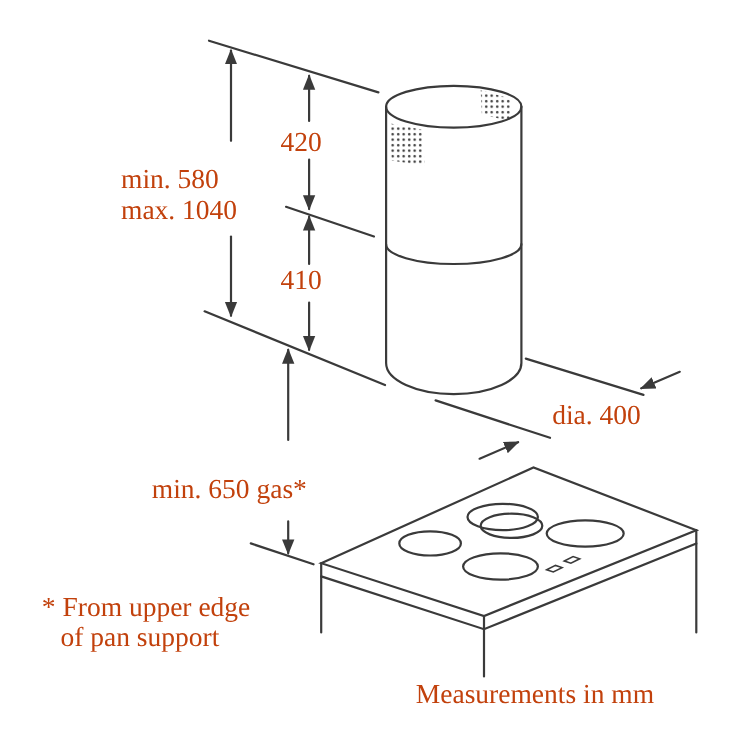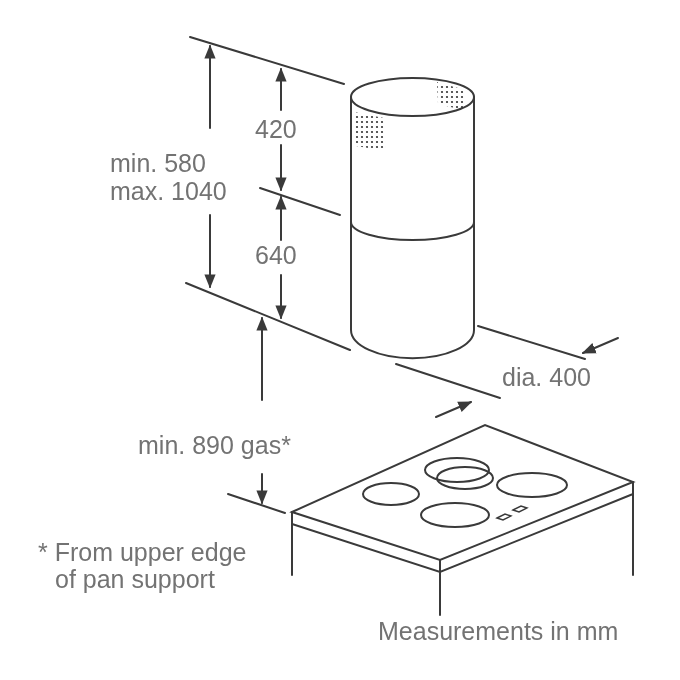--- a/index.html
+++ b/index.html
@@ -1,18 +1,18 @@
 <!DOCTYPE html>
 <html><head>
   <meta charset="utf-8">
   <style>
     html, body { margin: 0; padding: 0; background: #ffffff; }
     body { width: 680px; height: 680px; position: relative; overflow: hidden; }
     #diagram { position: absolute; left: 0; top: 0; width: 680px; height: 680px; }
-    .lbl { position: absolute; font-family: Liberation Sans, sans-serif; color: #737373; font-size: 25px; line-height: 27px; white-space: nowrap; }
+    .lbl { position: absolute; font-family: Liberation Serif, serif; color: #c2410c; font-size: 25px; line-height: 27px; white-space: nowrap; }
     .lbl-bg { background: #ffffff; }
   </style>
 </head>
 <body>
 
 <div id="diagram">
   <svg width="680" height="680" viewBox="0 0 680 680" xmlns="http://www.w3.org/2000/svg">
     <defs>
       <marker id="ah" viewBox="0 0 10 10" refX="9" refY="5" markerWidth="7" markerHeight="7" orient="auto-start-reverse">
         <path d="M0,1 L10,5 L0,9 z" fill="#3a3a3a"></path>
@@ -66,21 +66,21 @@
         <ellipse cx="457" cy="470" rx="32" ry="12"></ellipse>
         <ellipse cx="455" cy="515" rx="34" ry="12"></ellipse>
         <ellipse cx="532" cy="485" rx="35" ry="12"></ellipse>
         <path d="M497,518 L505,514 L511,516 L503,520 Z" stroke-width="1.4"></path>
         <path d="M513,510 L521,506 L527,508 L519,512 Z" stroke-width="1.4"></path>
       </g>
     </g>
   </svg>
 
   <div class="lbl lbl-bg" style="left:255px; top:116px;">420</div>
-  <div class="lbl lbl-bg" style="left:255px; top:242px;">640</div>
+  <div class="lbl lbl-bg" style="left:255px; top:242px;">410</div>
   <div class="lbl lbl-bg" style="left:110px; top:150px;">min. 580</div>
   <div class="lbl lbl-bg" style="left:110px; top:178px;">max. 1040</div>
   <div class="lbl" style="left:502px; top:364px;">dia. 400</div>
-  <div class="lbl lbl-bg" style="left:138px; top:432px;">min. 890 gas*</div>
+  <div class="lbl lbl-bg" style="left:138px; top:432px;">min. 650 gas*</div>
   <div class="lbl" style="left:38px; top:539px;">* From upper edge</div>
   <div class="lbl" style="left:55px; top:566px;">of pan support</div>
   <div class="lbl lbl-bg" style="left:362px; top:618px;margin-left:16px;">Measurements in mm</div>
 </div>
 
 </body></html>

